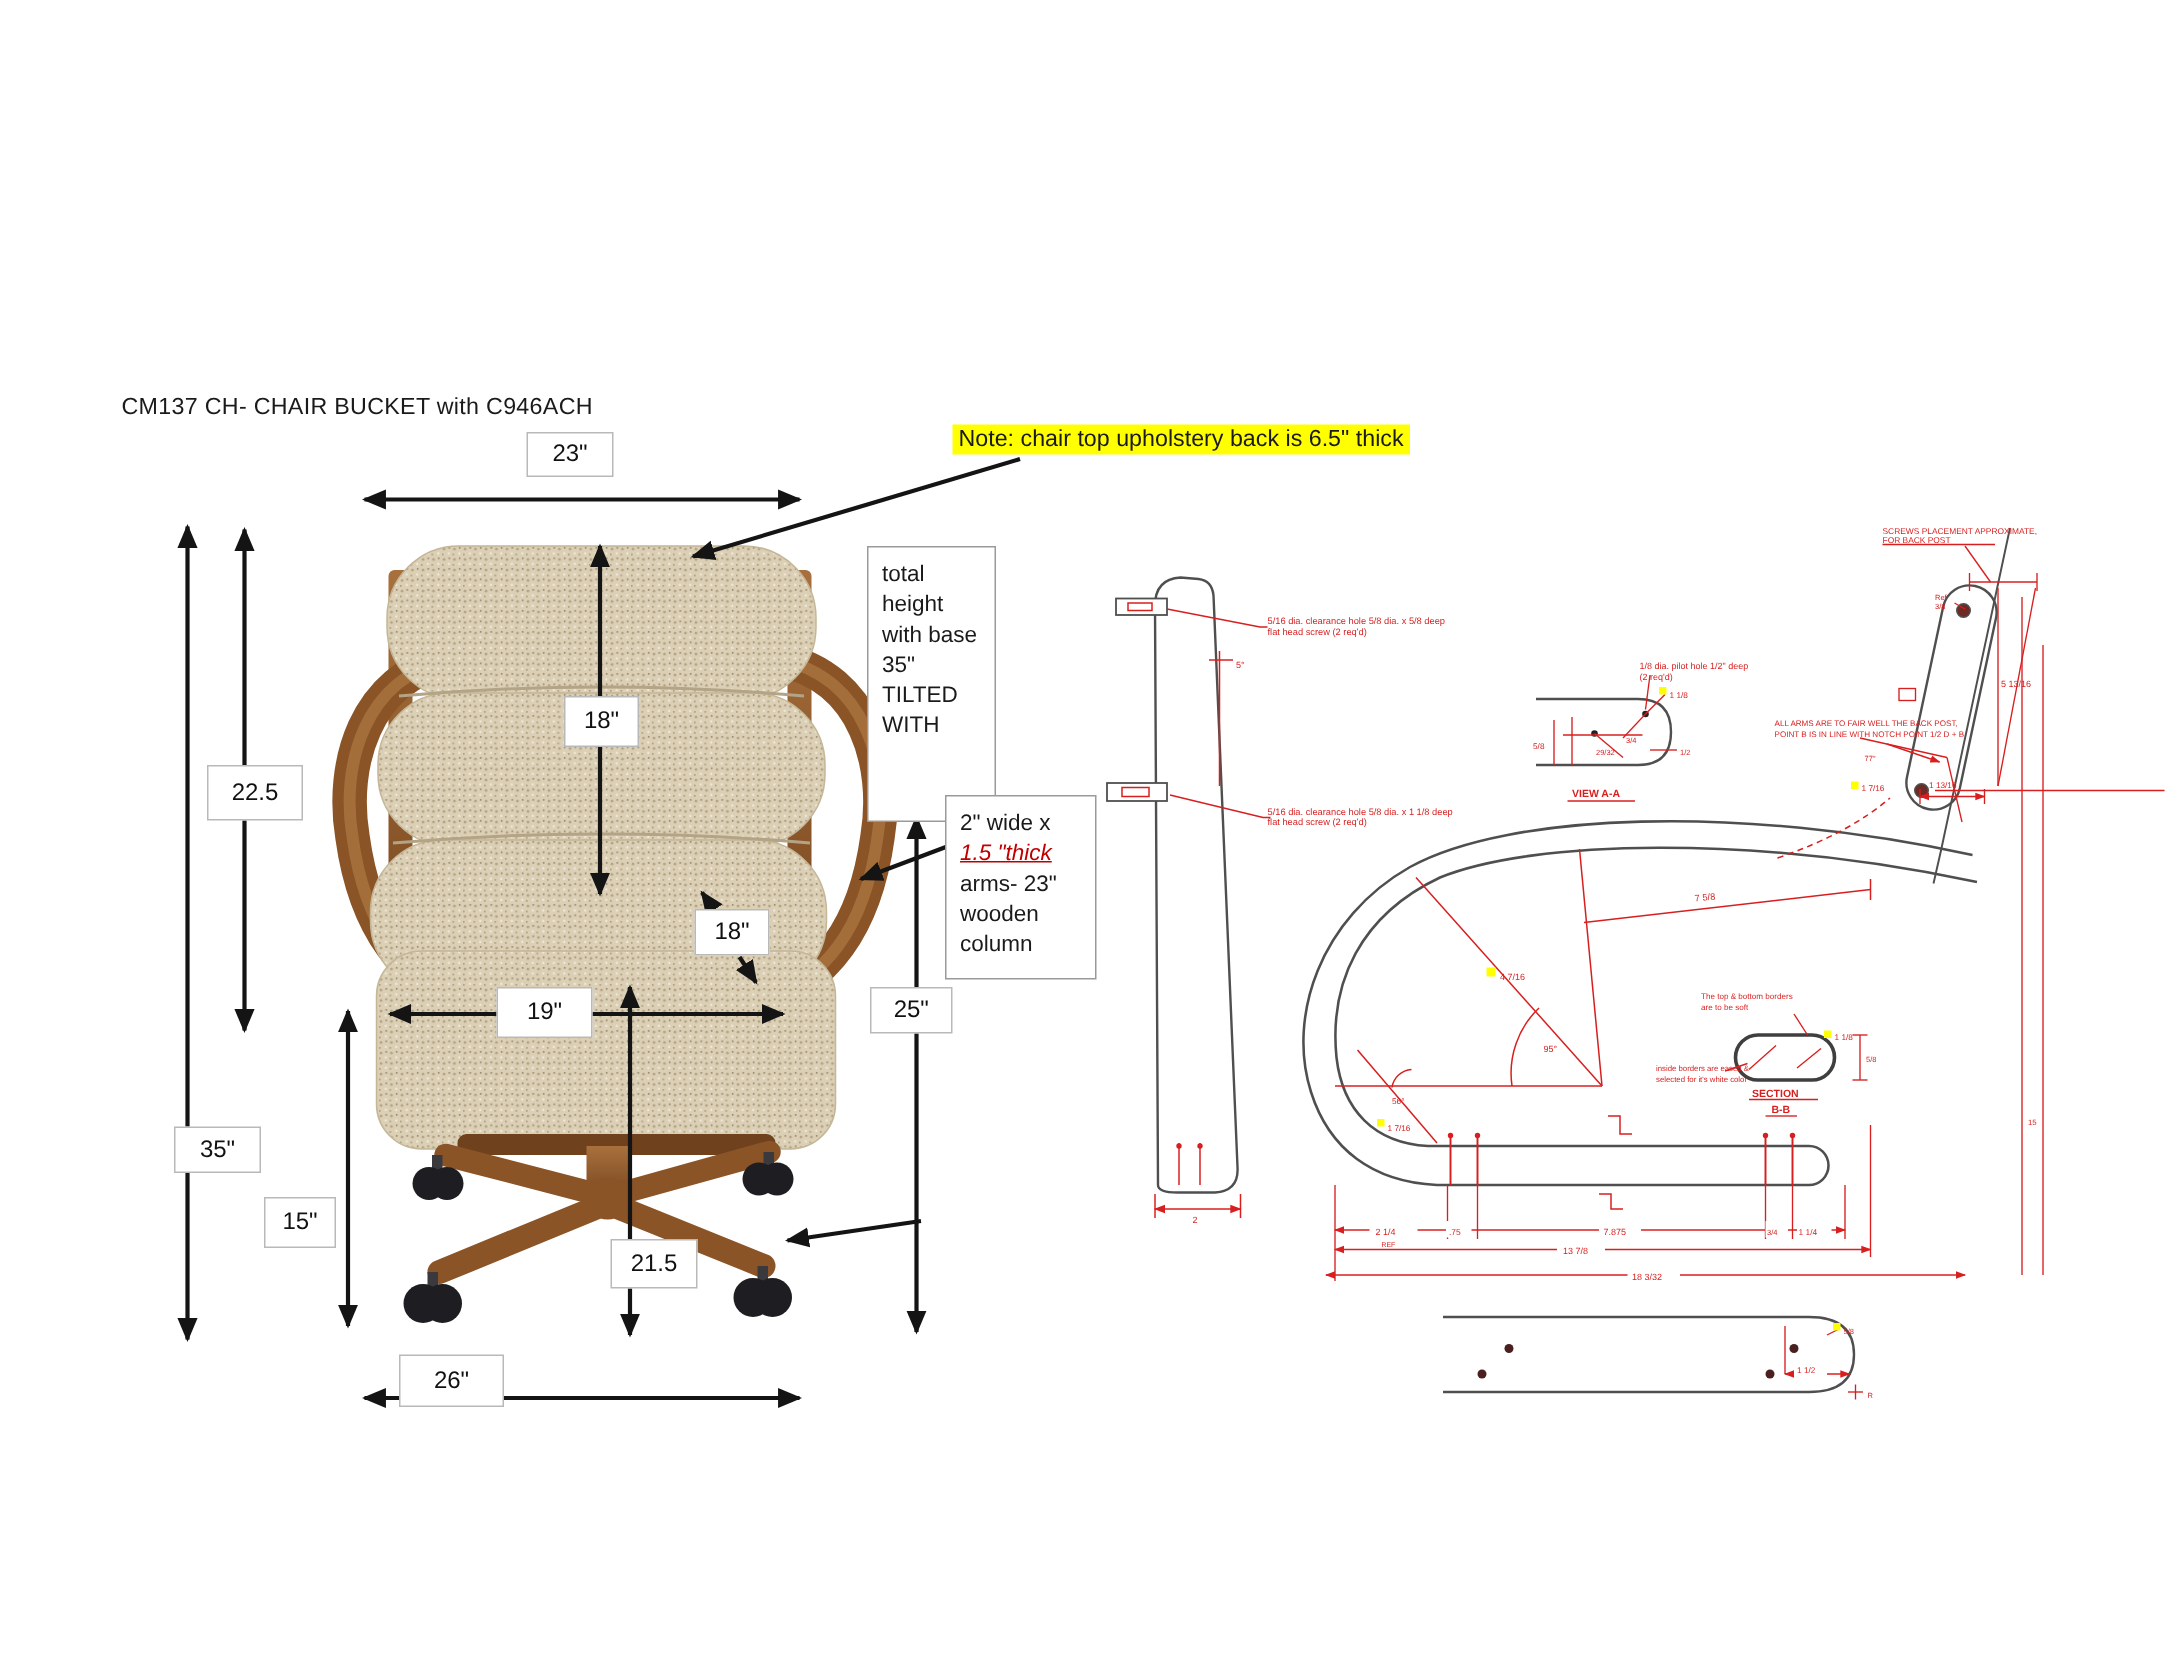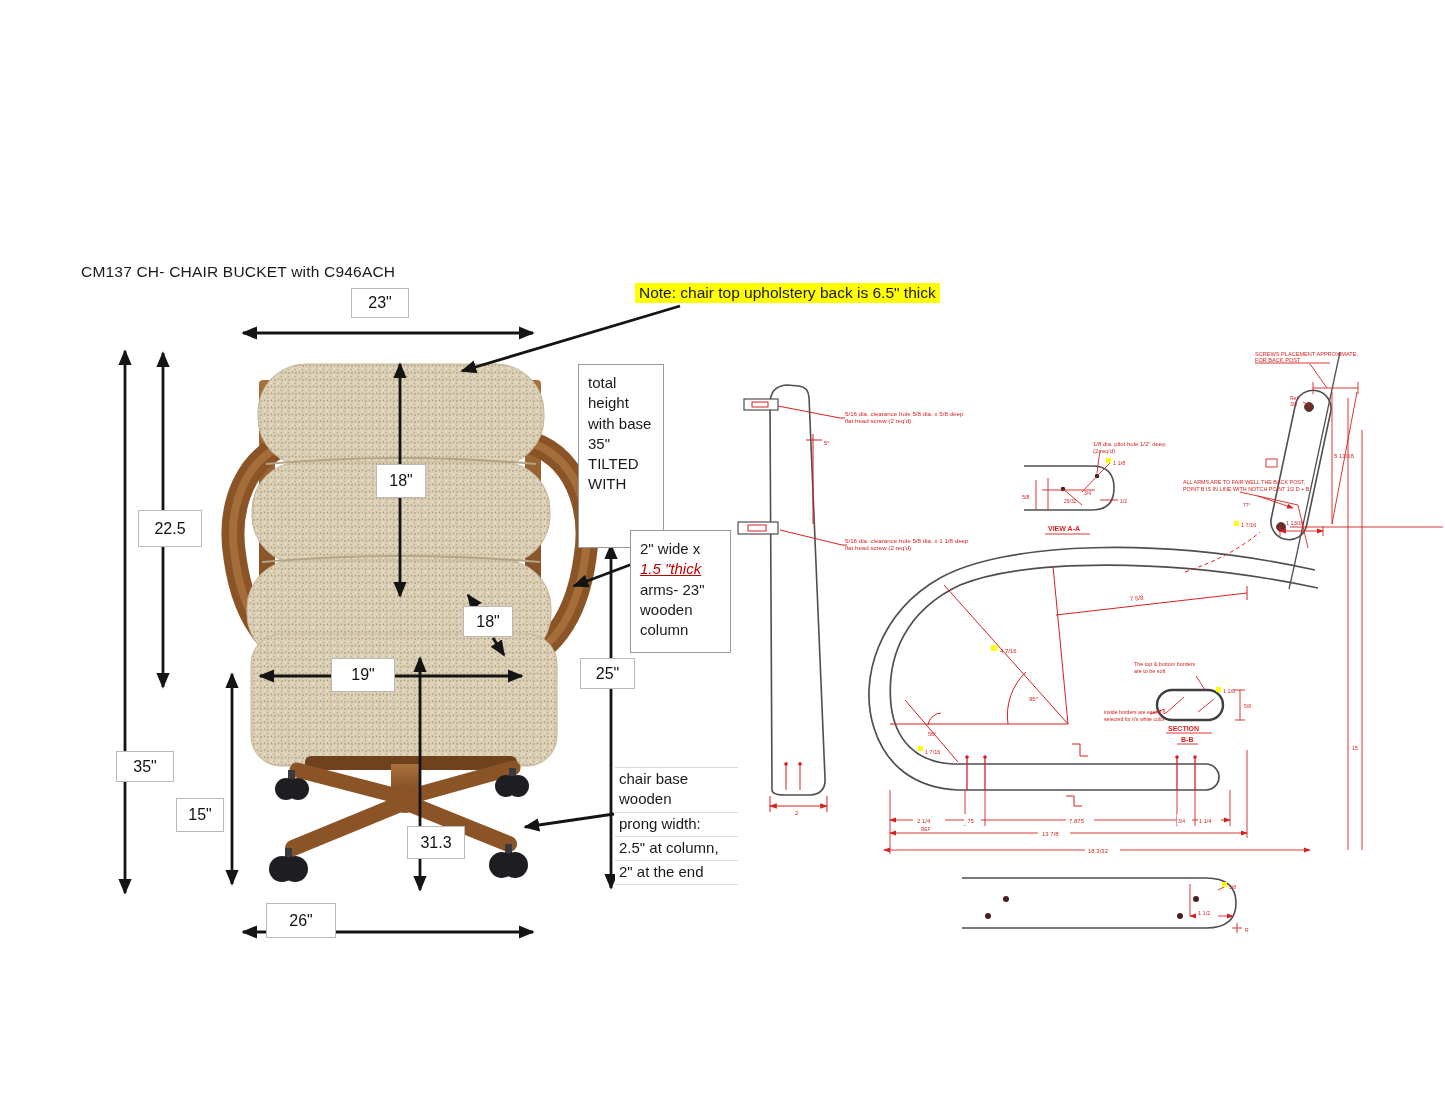--- a/index.html
+++ b/index.html
@@ -320,40 +320,34 @@
 <div id="note" class="txt">Note: chair top upholstery back is 6.5" thick</div>
 
 <div class="dim" style="left:351px;top:288px;width:58px;height:30px;">23"</div>
 <div class="dim" style="left:138px;top:510px;width:64px;height:37px;">22.5</div>
 <div class="dim" style="left:376px;top:464px;width:50px;height:34px;">18"</div>
 <div class="dim" style="left:463px;top:606px;width:50px;height:31px;">18"</div>
 <div class="dim" style="left:331px;top:658px;width:64px;height:34px;">19"</div>
 <div class="dim" style="left:580px;top:658px;width:55px;height:31px;">25"</div>
 <div class="dim" style="left:116px;top:751px;width:58px;height:31px;">35"</div>
 <div class="dim" style="left:176px;top:798px;width:48px;height:34px;">15"</div>
-<div class="dim" style="left:407px;top:826px;width:58px;height:33px;">31.3</div>
+<div class="dim" style="left:407px;top:826px;width:58px;height:33px;">21.5</div>
 <div class="dim" style="left:266px;top:903px;width:70px;height:35px;">26"</div>
 
 <div class="callout" id="total-box" style="left:578px;top:364px;width:86px;height:184px;">
   <div>total</div>
   <div>height</div>
   <div>with base</div>
   <div>35"</div>
   <div>TILTED</div>
   <div>WITH</div>
 </div>
 
 <div class="callout" id="arms-box" style="left:630px;top:530px;width:101px;height:123px;">
   <div>2" wide x</div>
   <div class="red-line">1.5 "thick</div>
   <div>arms- 23"</div>
   <div>wooden</div>
   <div>column</div>
 </div>
 
-<div class="callout" id="base-box" style="left:615px;top:767px;width:123px;">
-  <div class="row">chair base wooden</div>
-  <div class="row">prong width:</div>
-  <div class="row">2.5" at column,</div>
-  <div class="row">2" at the end</div>
+
 </div>
 
-</div>
-
 </body></html>

